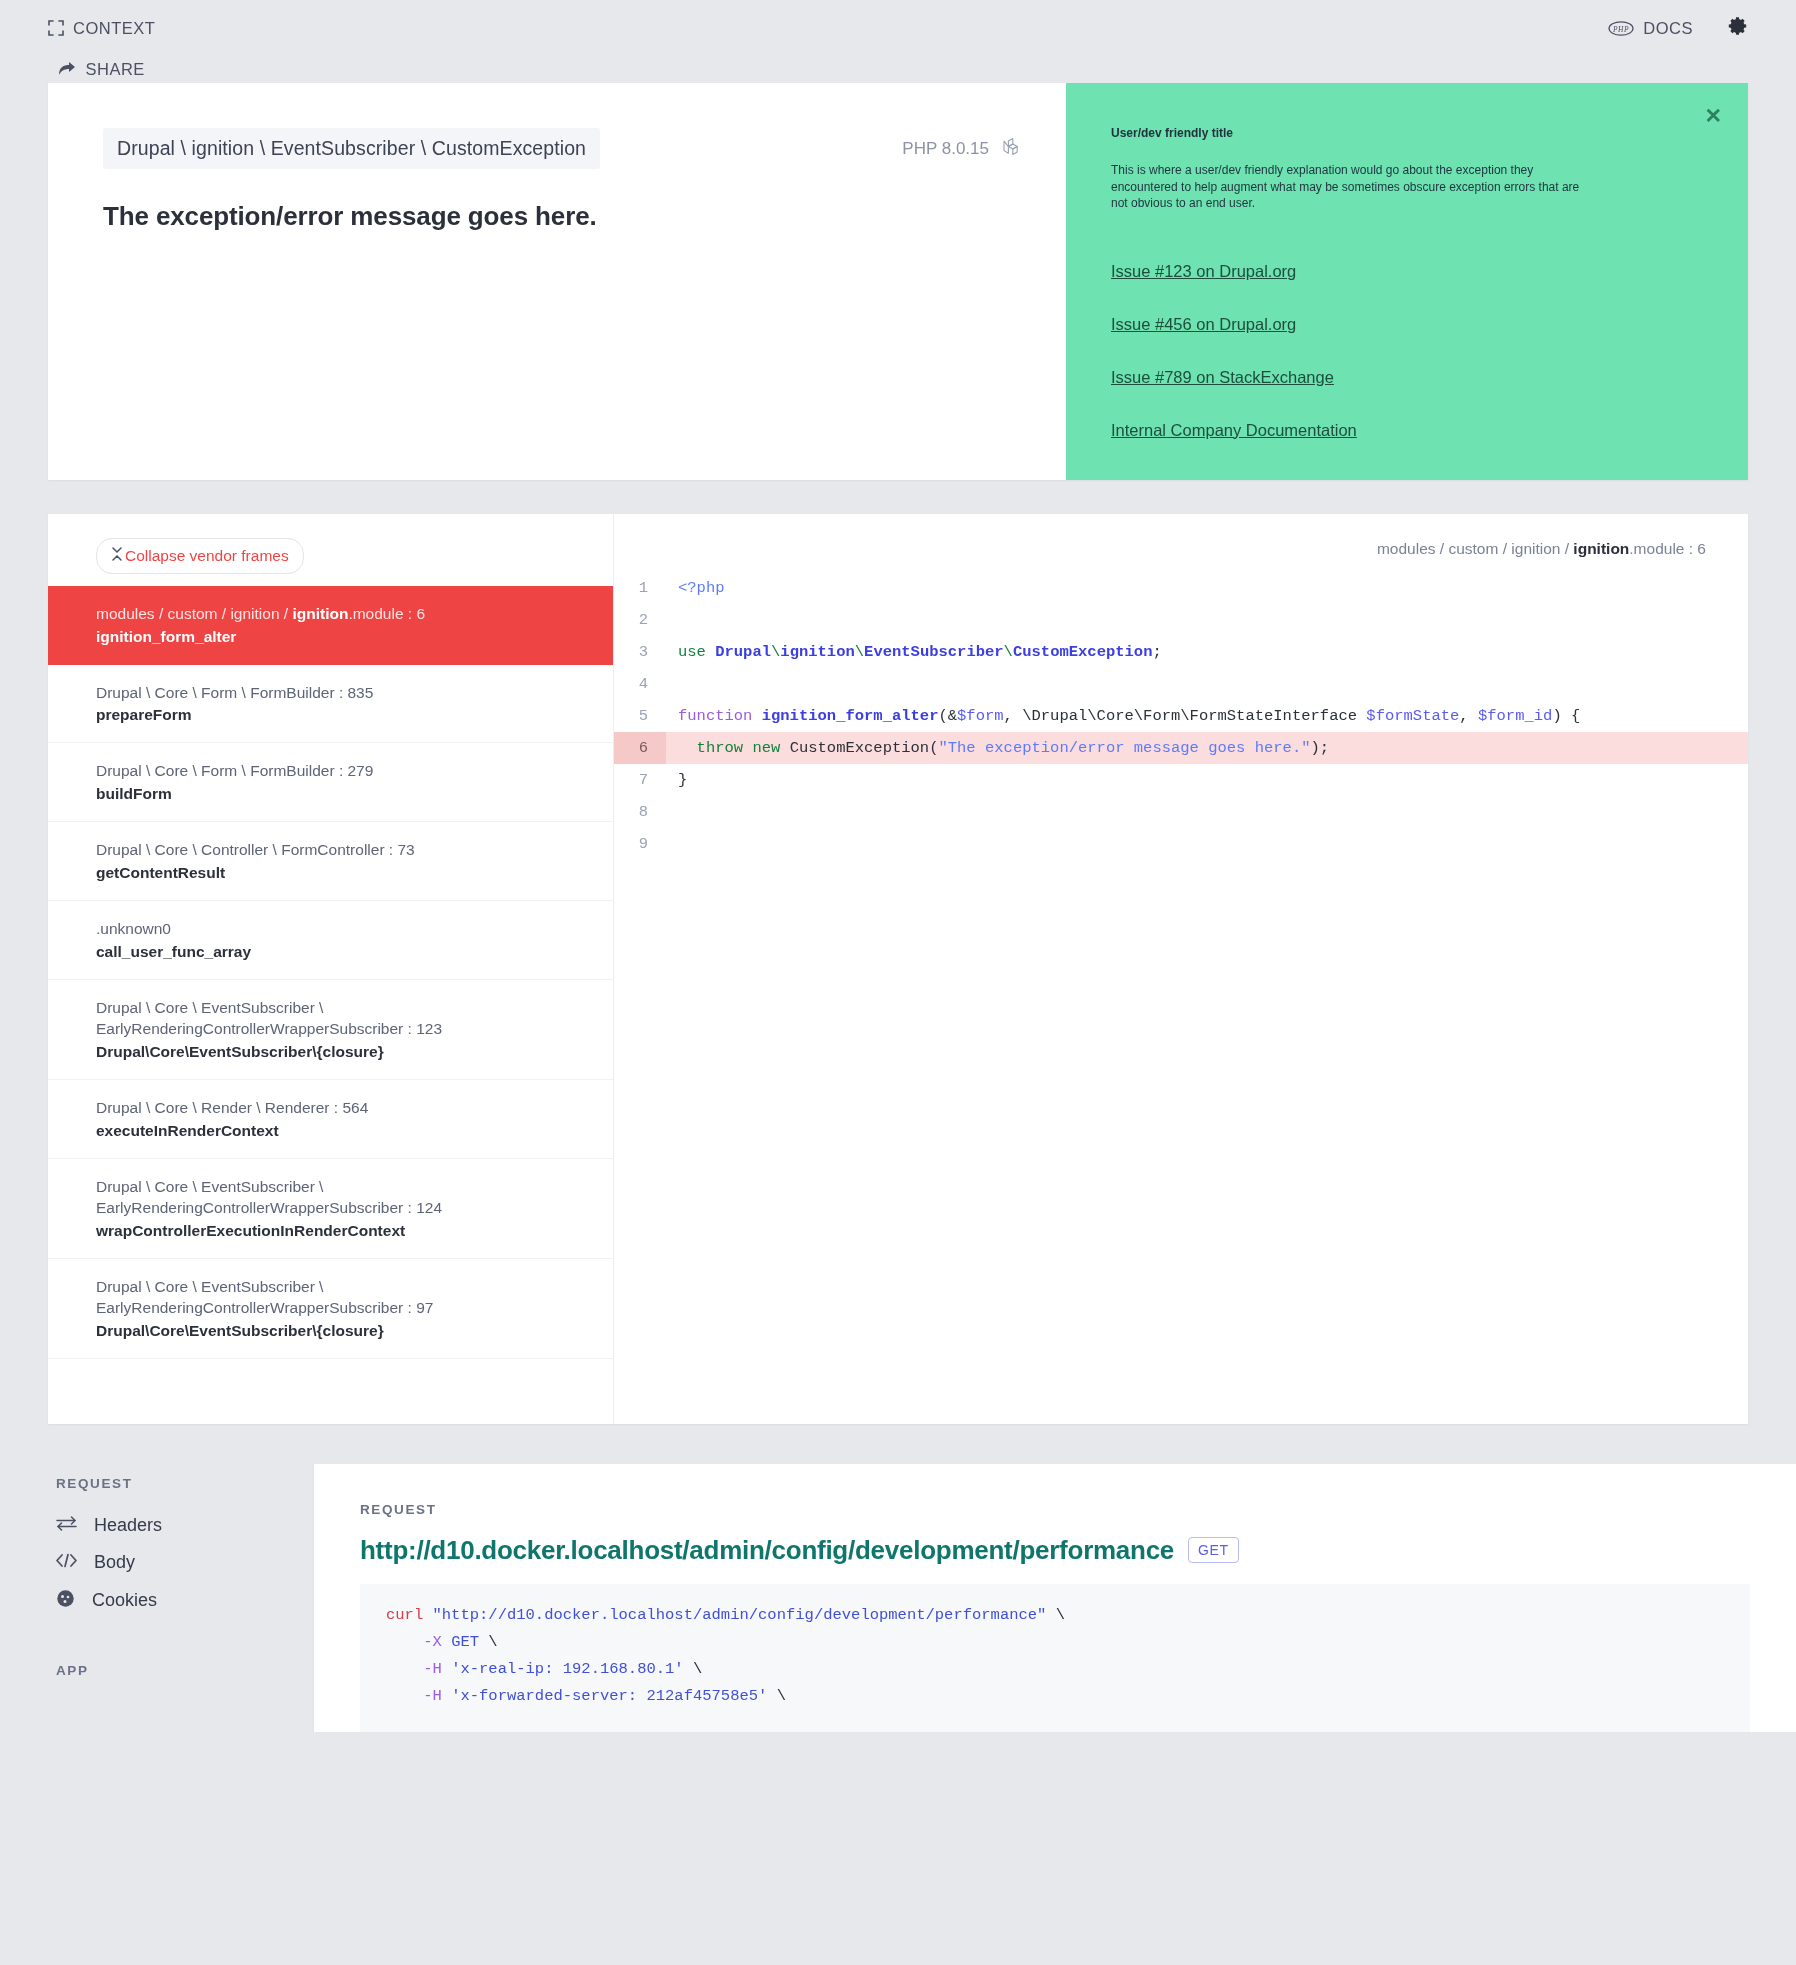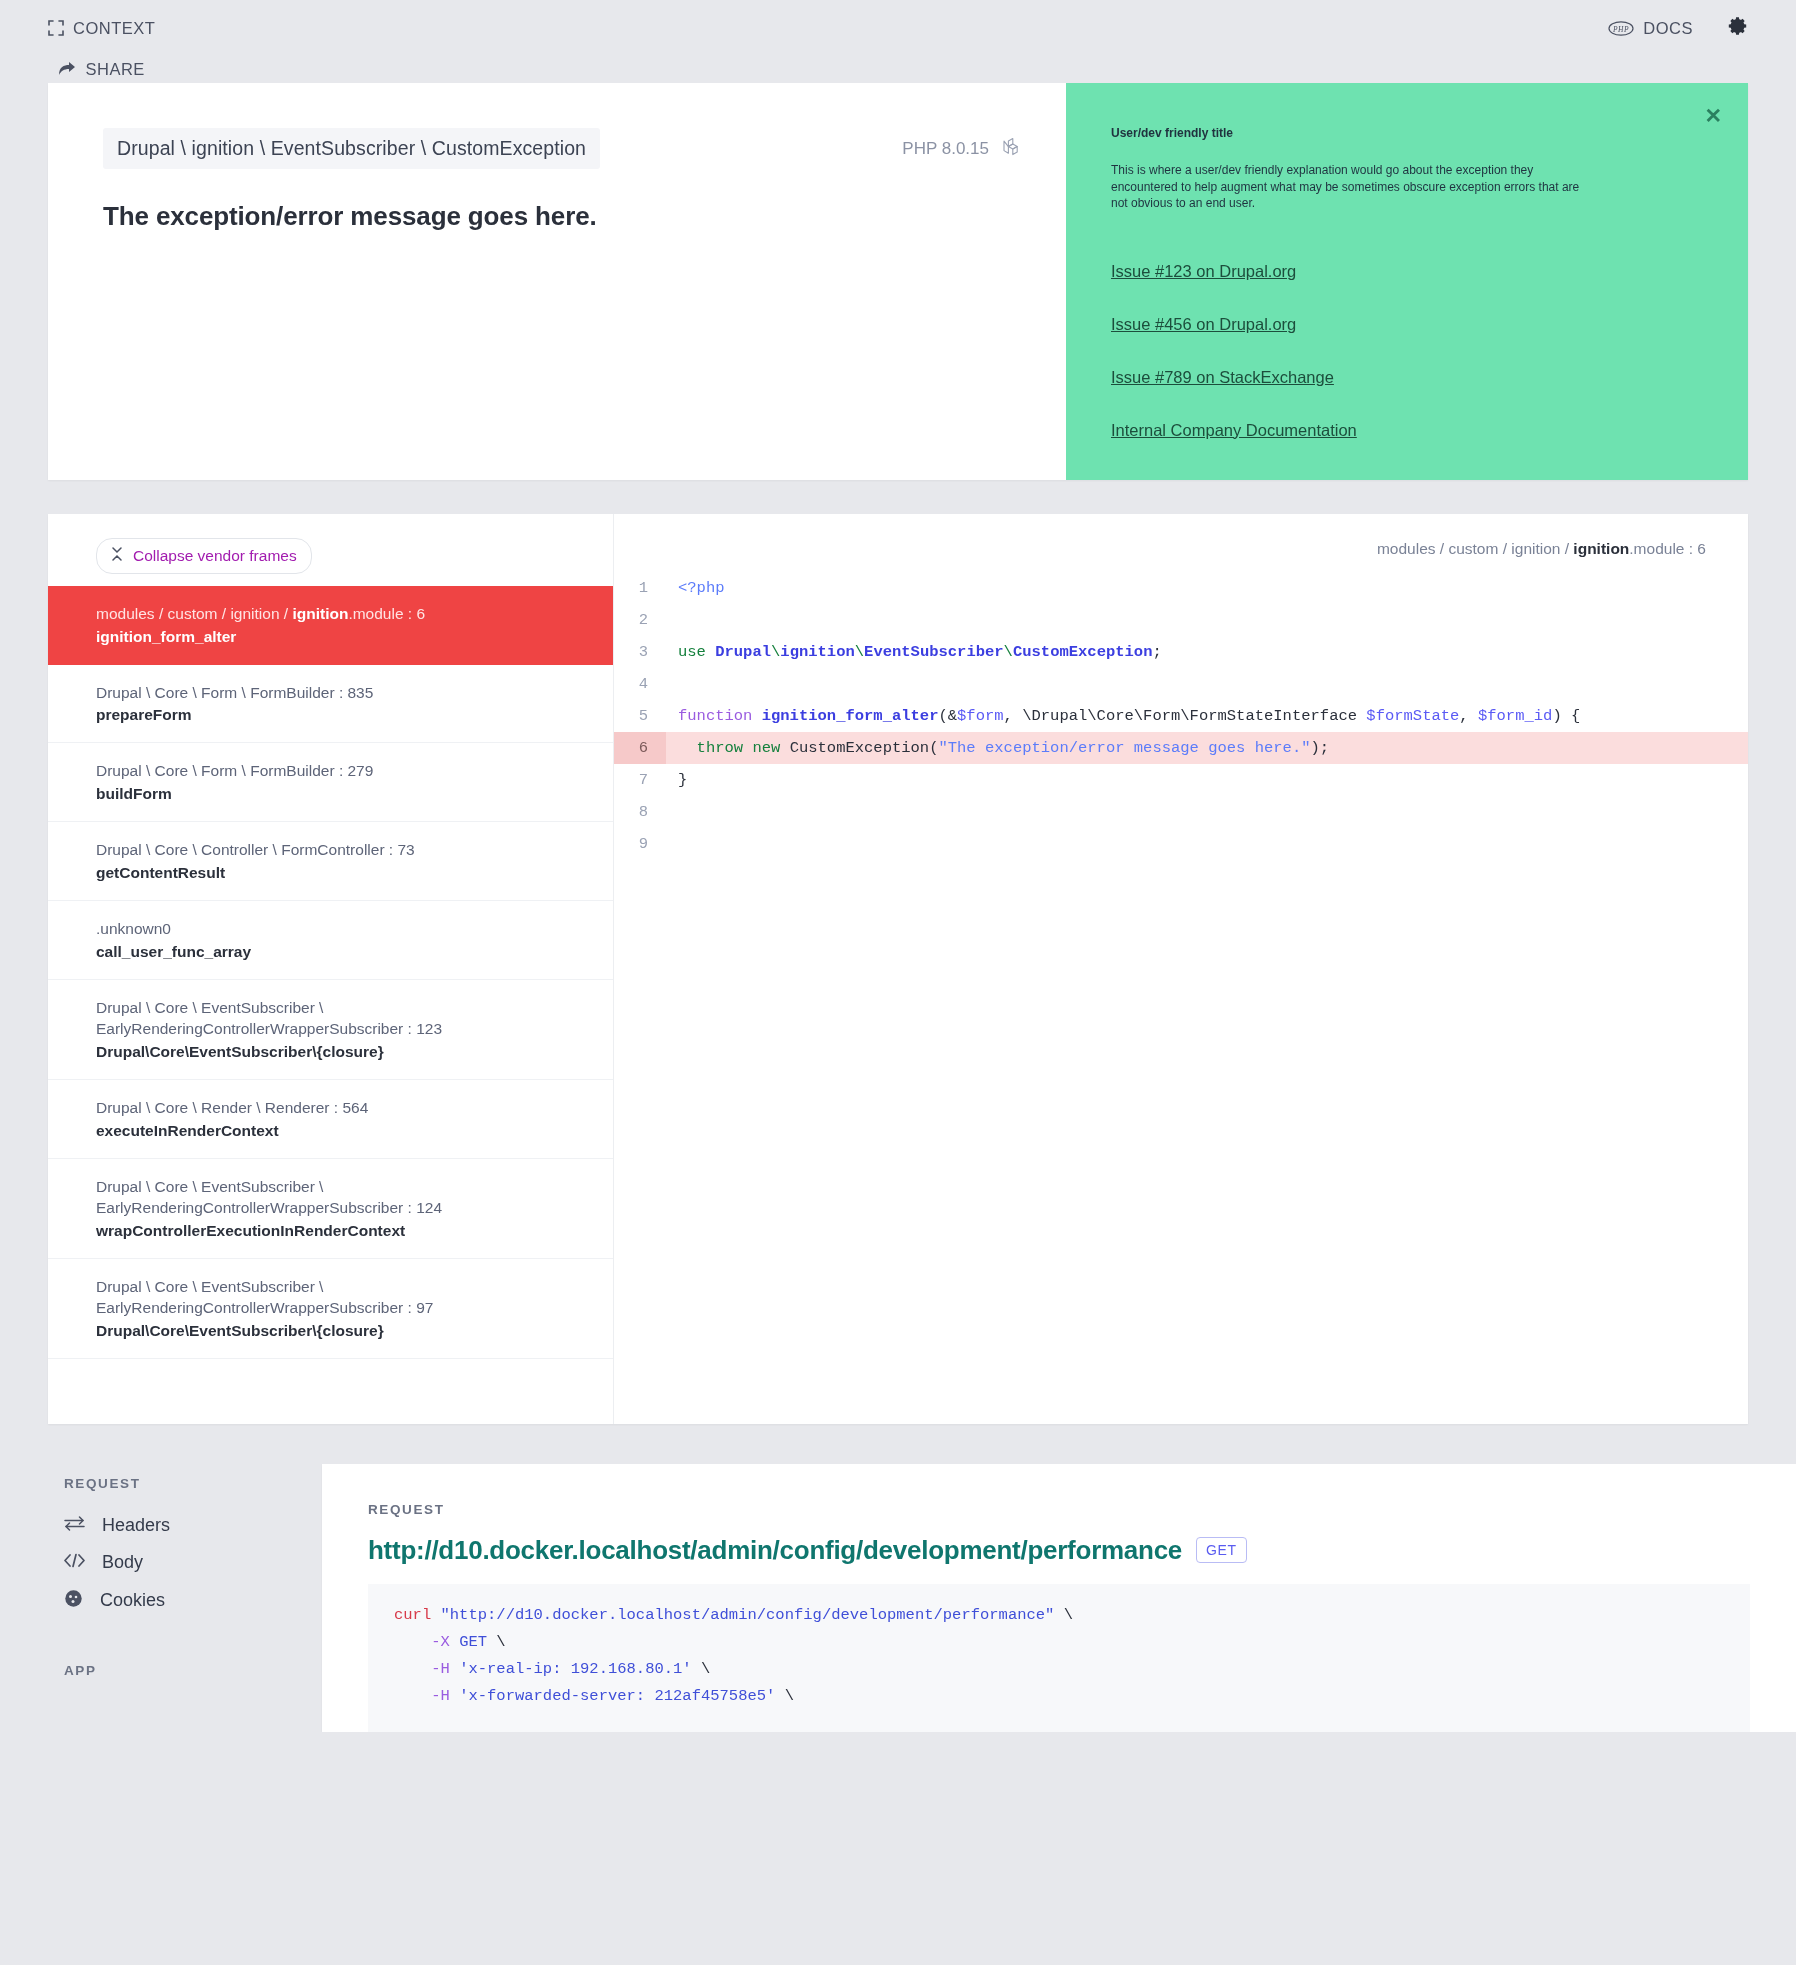--- a/index.html
+++ b/index.html
@@ -98,24 +98,24 @@
   }
   .frames-col {
     flex: 0 0 566px;
     border-right: 1px solid #eceef1;
     display: flex; flex-direction: column;
     position: relative;
     overflow: hidden;
   }
   .collapse-bar { padding: 24px 0 12px 48px; }
   .collapse-btn {
-    display: inline-flex; align-items: center; gap: 10px;
+    display: inline-flex; align-items: center; gap: 2px;
     border: 1px solid #e2e5ea; background: #fff;
     border-radius: 16px; padding: 8px 14px;
-    font-size: 15.5px; color: #a21caf; cursor: pointer;
+    font-size: 15.5px; color: #ef4444; cursor: pointer;
     font-family: "Liberation Sans", sans-serif;
   }
   .frames-list { flex: 1; overflow: hidden; }
   .frame {
     padding: 18px 22px 18px 48px;
     border-bottom: 1px solid #eff1f4;
     cursor: pointer;
   }
   .frame .path { font-size: 15.5px; color: #5d6478; line-height: 1.35; }
   .frame .path b { color: #2b303b; font-weight: bold; }
@@ -154,21 +154,21 @@
   .cls{ color: #3b3ee0; font-weight: bold; }
   .fn { color: #3b3ee0; font-weight: bold; }
   .kw2{ color: #9a5ce0; }
   .var{ color: #5a5af5; }
   .str{ color: #5c7cfa; }
   .pl { color: #2b303b; }
 
   
   .bottom {
     display: flex;
-    margin: 40px 0 0 16px;
+    margin: 40px 0 0 8px;
     padding: 0 0 0 48px;
     align-items: flex-start;
   }
   .req-side { flex: 0 0 258px; padding-top: 12px; }
   .side-heading {
     font-size: 13.5px; font-weight: bold; letter-spacing: .12em;
     color: #6b7284; text-transform: uppercase; margin-bottom: 16px;
   }
   .side-item {
     display: flex; align-items: center; gap: 17px;

